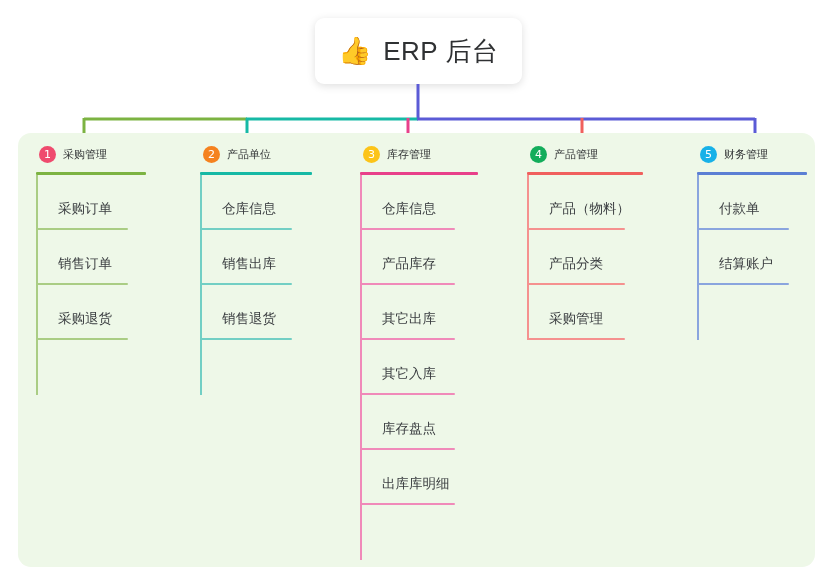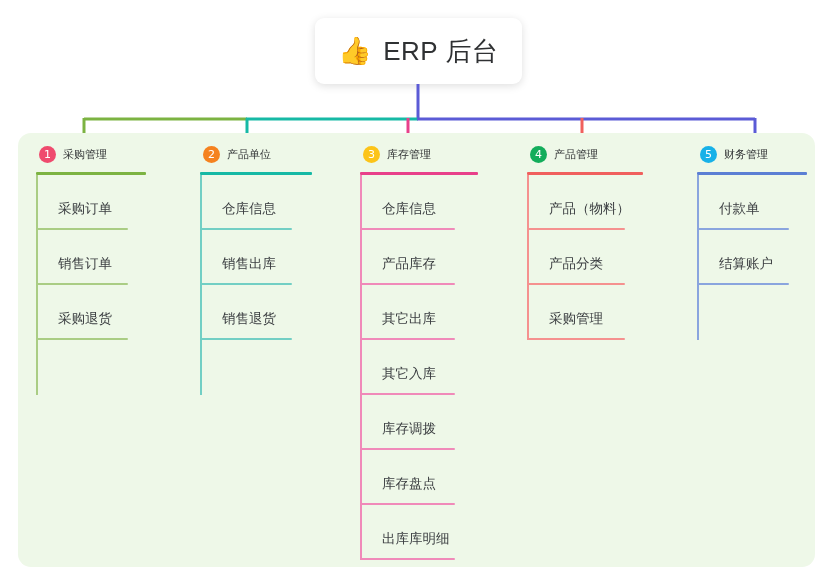--- a/index.html
+++ b/index.html
@@ -220,24 +220,20 @@
         </div>
         <div class="leaf">
           <span class="leaf-label">其它出库</span>
           <div class="leaf-rule" style="background: rgb(240, 138, 185); width: 95px;"></div>
         </div>
         <div class="leaf">
           <span class="leaf-label">其它入库</span>
           <div class="leaf-rule" style="background: rgb(240, 138, 185); width: 95px;"></div>
         </div>
         <div class="leaf">
-          <span class="leaf-label">库存调拨</span>
-          <div class="leaf-rule" style="background: rgb(240, 138, 185); width: 95px;"></div>
-        </div>
-        <div class="leaf">
           <span class="leaf-label">库存盘点</span>
           <div class="leaf-rule" style="background: rgb(240, 138, 185); width: 95px;"></div>
         </div>
         <div class="leaf">
           <span class="leaf-label">出库库明细</span>
           <div class="leaf-rule" style="background: rgb(240, 138, 185); width: 95px;"></div>
         </div>
       </div>
     </div>
     <div class="column" style="left: 527px; width: 118px;">

